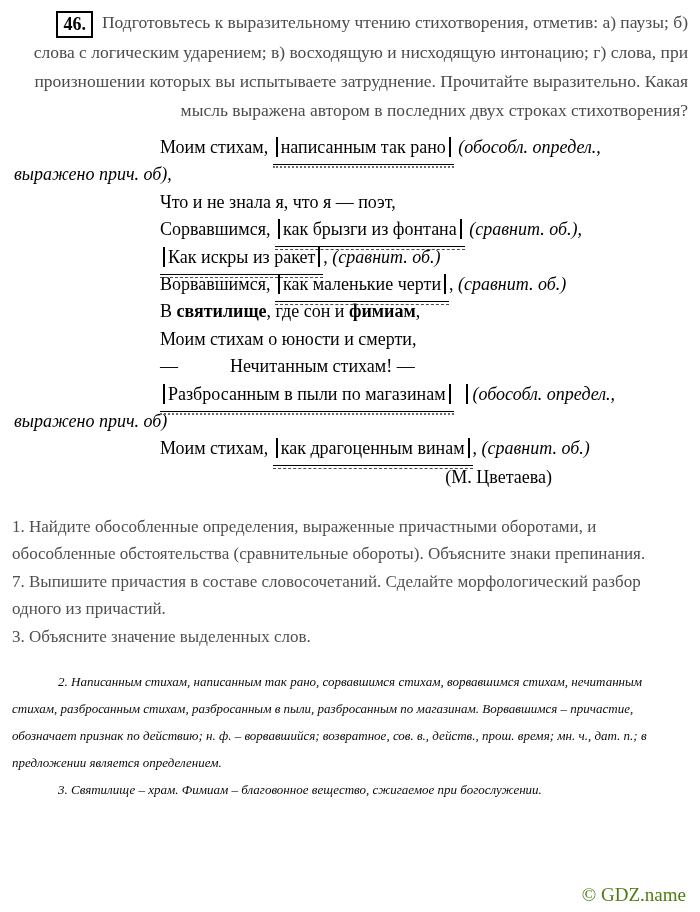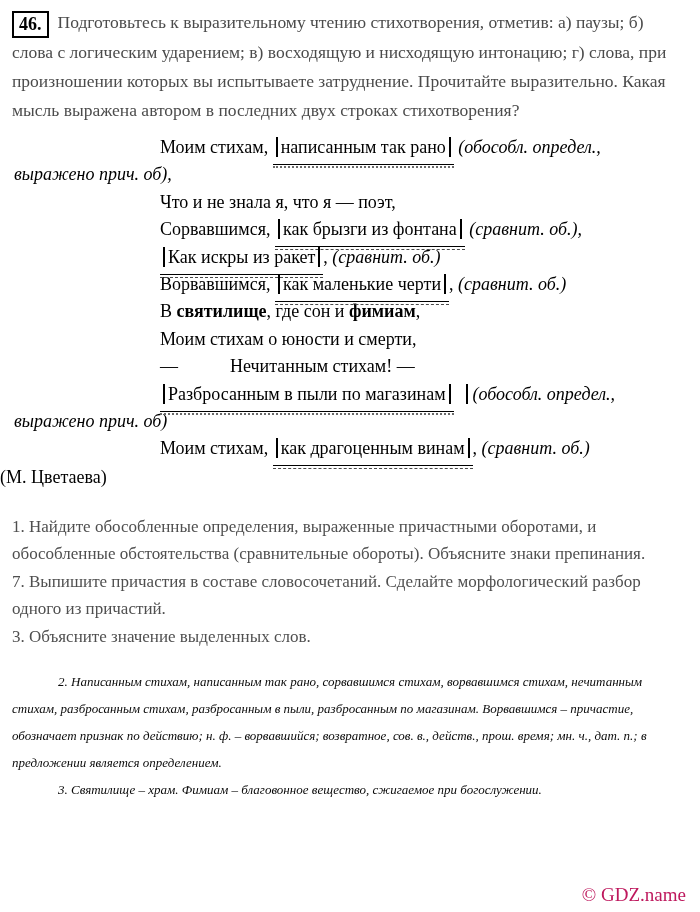--- a/index.html
+++ b/index.html
@@ -5,21 +5,21 @@
   html,body{margin:0;padding:0;}
   body{
     width:700px;height:912px;background:#ffffff;position:relative;overflow:hidden;
     font-family:"Liberation Serif","DejaVu Serif",serif;color:#000;
   }
   .page{position:absolute;inset:0;}
 
   
   .prompt-block{
     margin:8px 12px 0 12px;font-size:17.5px;line-height:29px;color:#4b4b4b;
-    text-align:left;
+    text-align:right;
   }
   .num-box{
     display:inline-block;border:2px solid #000;color:#000;font-weight:bold;
     font-size:18px;line-height:20px;padding:1px 5px 2px 5px;margin-right:9px;
     vertical-align:-2px;
   }
 
   
   .poem{margin-top:9px;font-size:18px;line-height:27.4px;color:#000;}
   .poem-line{white-space:nowrap;}
@@ -29,32 +29,32 @@
   .pause-bar{display:inline-block;width:2px;height:20px;background:#000;
     vertical-align:-4px;margin:0 5px;}
   .marked{position:relative;border-bottom:1px solid #000;padding-bottom:7px;}
   .marked .pause-bar{margin:0 3px;}
   .marked::after{content:"";position:absolute;left:0;right:0;bottom:-4px;height:0;}
   .marked.wavy::after{border-top:2px dotted #6a6a6a;}
   .marked.dashdot::after{border-top:1.5px dashed #4a4a4a;}
   .dash-gap{display:inline-block;width:52px;}
   .thin-space{display:inline-block;width:7px;}
   .poem-bold{font-weight:bold;}
-  .author-line{padding-right:148px;font-size:18px;line-height:27px;margin-top:1px;}
+  .author-line{text-align:right;padding-right:148px;font-size:18px;line-height:27px;margin-top:1px;}
 
   
   .tasks{margin:22px 14px 0 12px;font-size:17px;line-height:27.5px;color:#4f4f4f;}
   .tasks p{margin:0;}
 
   
   .answers{margin:18px 10px 0 12px;font-style:italic;font-size:13px;line-height:27px;color:#0a0a0a;}
   .answers p{margin:0;text-indent:46px;}
 
   
-  .copyright{position:absolute;right:14px;bottom:6px;font-size:19px;color:#be185d;}
+  .copyright{position:absolute;right:14px;bottom:6px;font-size:19px;color:#4d7c0f;}
 </style>
 </head>
 <body>
 
 <div class="page">
 
   <div class="prompt-block">
     <span class="num-box">46.</span><span>Подготовьтесь к выразительному чтению стихотворения, отметив: а) паузы; б) слова с логическим ударением; в) восходящую и нисходящую интонацию; г) слова, при произношении которых вы испытываете затруднение. Прочитайте выразительно. Какая мысль выражена автором в последних двух строках стихотворения?</span>
   </div>
 

